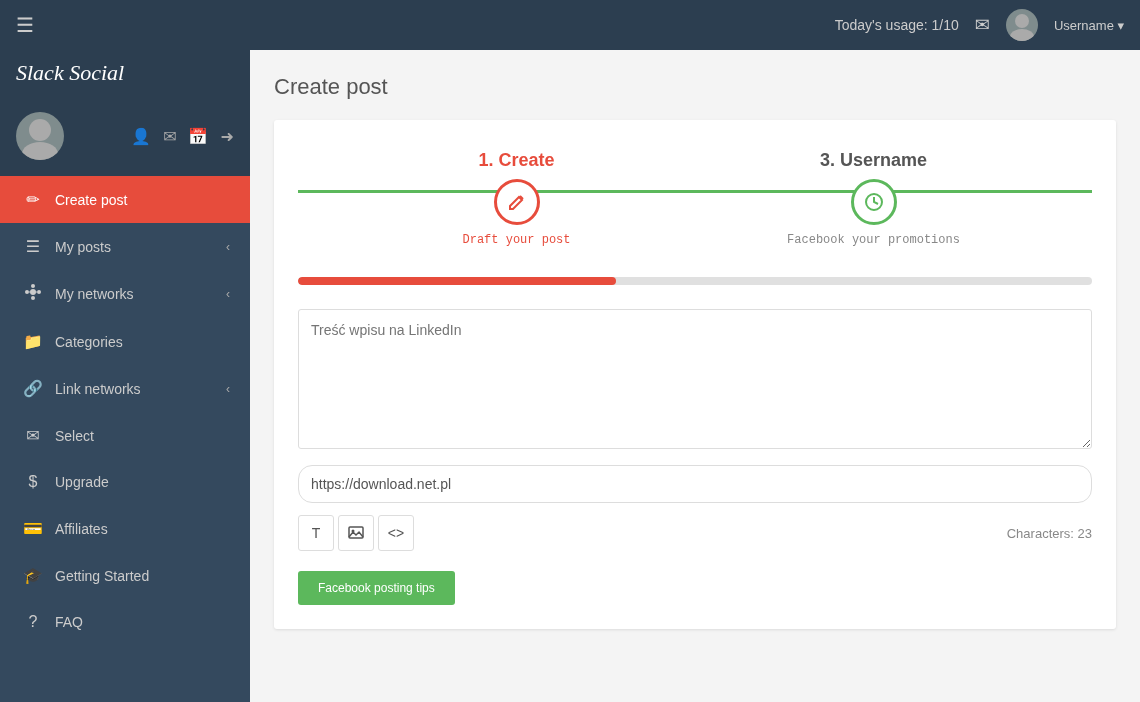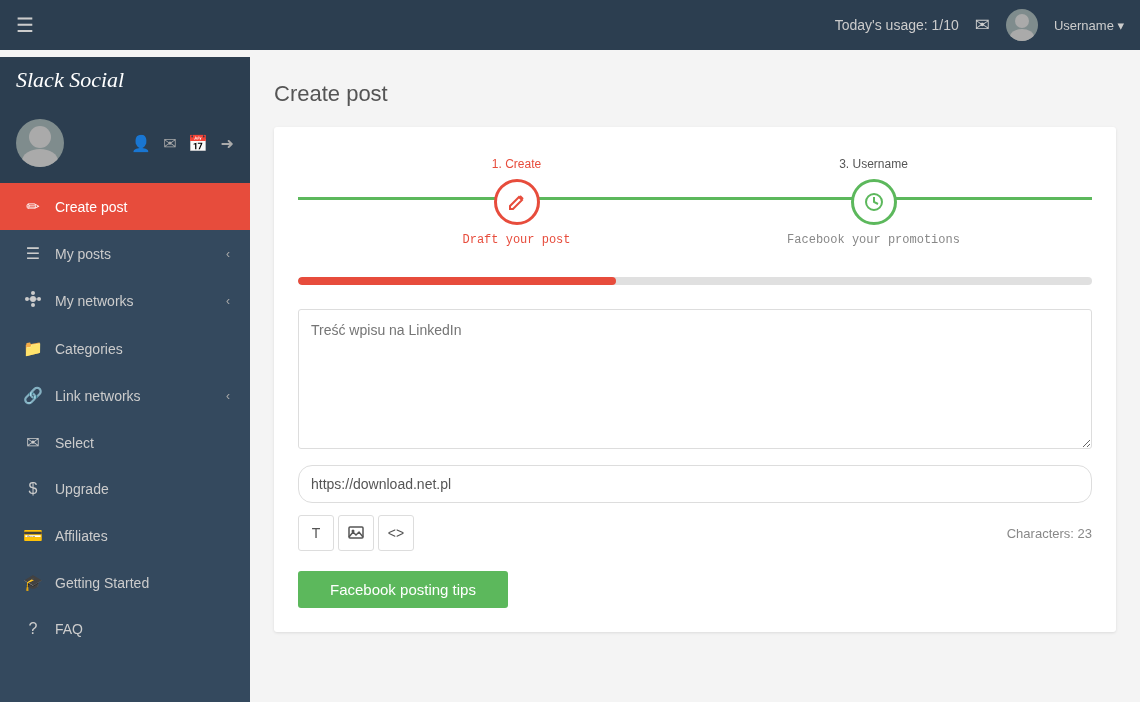--- a/index.html
+++ b/index.html
@@ -23,21 +23,21 @@
     .mail-icon { font-size: 18px; color: #ccc; cursor: pointer; }
     .user-avatar-top {
       width: 32px; height: 32px; border-radius: 50%;
       background: #7f8c8d;
       display: flex; align-items: center; justify-content: center;
       overflow: hidden;
     }
     .user-name-top { font-size: 13px; color: #ccc; cursor: pointer; display: flex; align-items: center; gap: 4px; }
 
     
-    .main-layout { display: flex; flex: 1; overflow: hidden; margin-top: 7px; }
+    .main-layout { display: flex; flex: 1; overflow: hidden; }
 
     
     .sidebar {
       width: 250px;
       background: #34495e;
       color: #fff;
       display: flex;
       flex-direction: column;
       flex-shrink: 0;
       overflow-y: auto;
@@ -117,23 +117,23 @@
     }
     .step {
       flex: 1;
       display: flex;
       flex-direction: column;
       align-items: center;
       position: relative;
       z-index: 1;
     }
     .step-label {
-      font-size: 12px;
+      font-size: 18px;
       margin-bottom: 8px;
-      font-weight: 400;
+      font-weight: 700;
     }
     .step-label.active { color: #e74c3c; }
     .step-label.inactive { color: #555; }
     .step-circle {
       width: 46px; height: 46px; border-radius: 50%;
       border: 3px solid;
       display: flex; align-items: center; justify-content: center;
       background: #fff;
       font-size: 18px;
     }
@@ -214,23 +214,23 @@
     .bottom-row {
       display: flex;
       justify-content: space-between;
       align-items: center;
       margin-top: 8px;
     }
     .facebook-tips-btn {
       background: #5cb85c;
       color: #fff;
       border: none;
-      padding: 10px 32px;
+      padding: 10px 20px;
       border-radius: 3px;
-      font-size: 15px;
+      font-size: 12px;
       cursor: pointer;
     }
     .next-btn {
       background: #5bc0de;
       color: #fff;
       border: none;
       padding: 10px 20px;
       border-radius: 3px;
       font-size: 14px;
       cursor: pointer;

